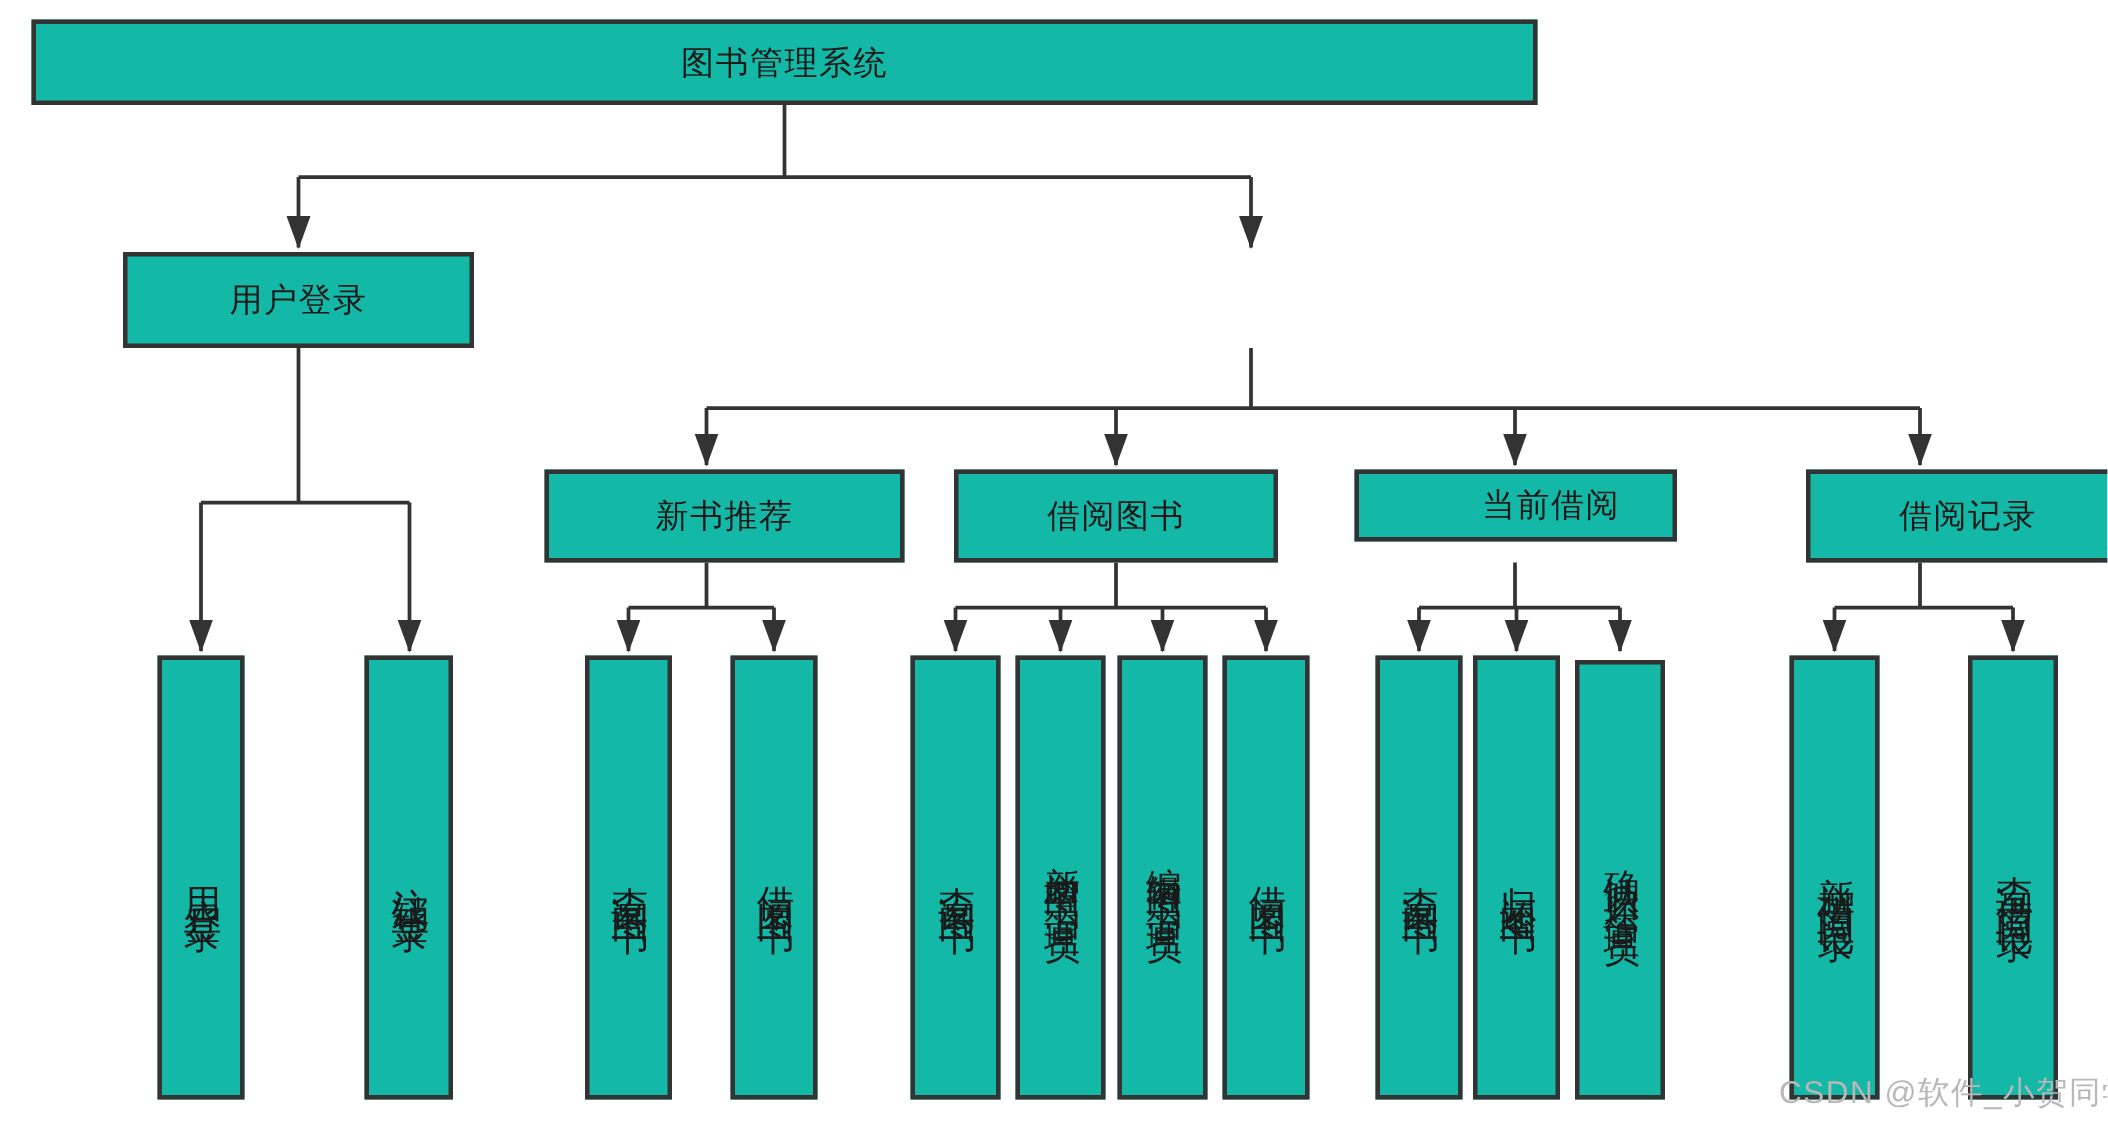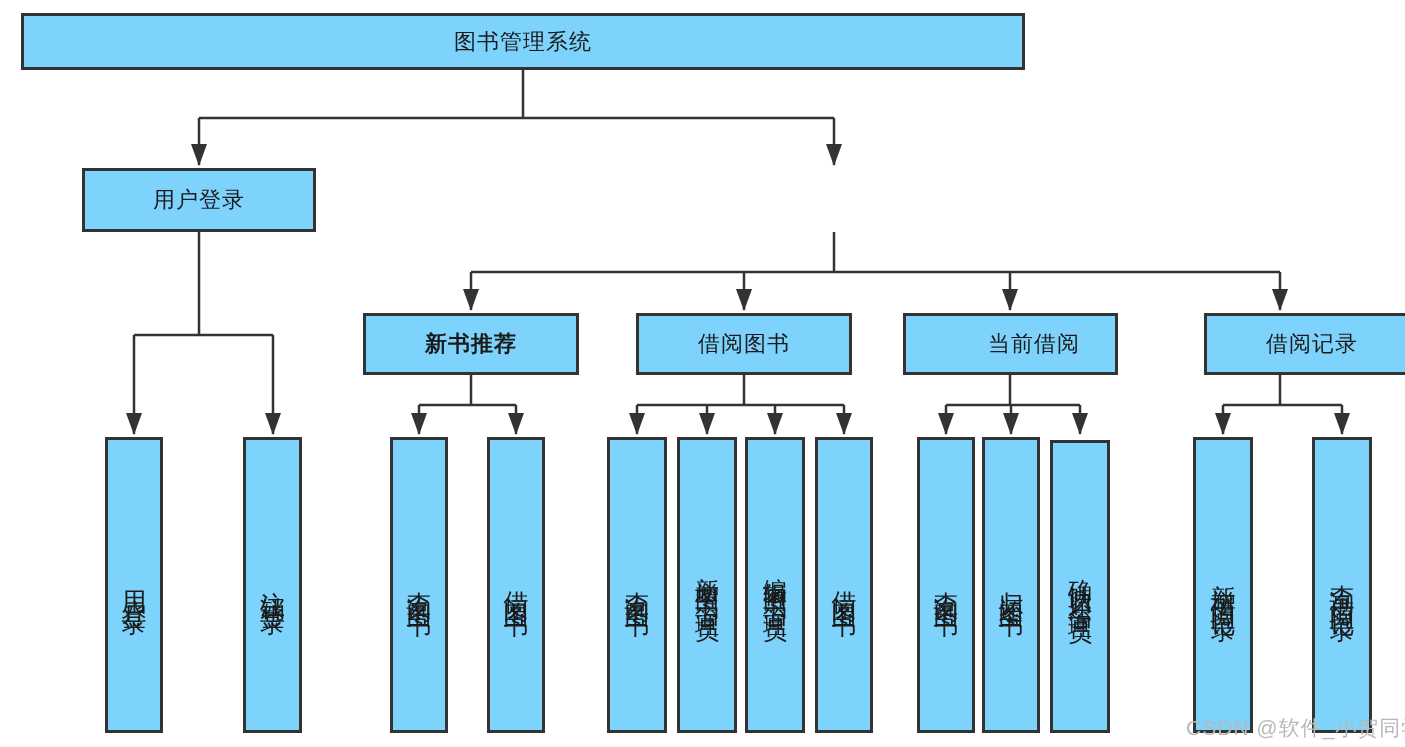--- a/index.html
+++ b/index.html
@@ -7,21 +7,21 @@
   body { font-family:"Liberation Sans", sans-serif; }
   .canvas {
     position:relative;
     width:1405px; height:747px;
     background:#ffffff;
     overflow:hidden;
   }
   .connectors { position:absolute; left:0; top:0; width:1405px; height:747px; }
   .box {
     position:absolute;
-    background:#7dd3fc;
+    background:#14b8a6;
     border:3px solid #333333;
     color:#1a1a1a;
     display:flex;
     align-items:center;
     justify-content:center;
     text-align:center;
   }
   .hbox { font-size:22px; letter-spacing:1px; }
   .vbox {
     writing-mode:vertical-rl;
@@ -96,23 +96,23 @@
     </g>
   </svg>
 
   <div class="box hbox" style="left:21px; top:13px; width:1004px; height:57px;">图书管理系统</div>
 
   <div class="box hbox" style="left:82px; top:168px; width:234px; height:64px;">用户登录</div>
 
   <div class="box vbox" style="left:105px; top:437px; width:58px; height:296px;">用户登录</div>
   <div class="box vbox" style="left:243px; top:437px; width:59px; height:296px;">注销登录</div>
 
-  <div class="box hbox" style="left:363px; top:313px; width:216px; height:62px;font-weight:bold;">新书推荐</div>
+  <div class="box hbox" style="left:363px; top:313px; width:240px; height:62px;">新书推荐</div>
   <div class="box hbox" style="left:636px; top:313px; width:216px; height:62px;">借阅图书</div>
-  <div class="box hbox" style="left:903px; top:313px; width:215px; height:62px;padding-left:47px;">当前借阅</div>
+  <div class="box hbox" style="left:903px; top:313px; width:215px; height:48px;padding-left:47px;">当前借阅</div>
   <div class="box hbox" style="left:1172px; top:313px; width:216px; height:62px;margin-left:32px;">借阅记录</div>
 
   <div class="box vbox" style="left:390px; top:437px; width:58px; height:296px;">查询图书</div>
   <div class="box vbox" style="left:487px; top:437px; width:58px; height:296px;">借阅图书</div>
 
   <div class="box vbox" style="left:607px; top:437px; width:60px; height:296px;">查询图书</div>
   <div class="box vbox long" style="left:677px; top:437px; width:60px; height:296px;">新增图书（管理员）</div>
   <div class="box vbox long" style="left:745px; top:437px; width:60px; height:296px;">编辑图书（管理员）</div>
   <div class="box vbox" style="left:815px; top:437px; width:58px; height:296px;">借阅图书</div>
 

